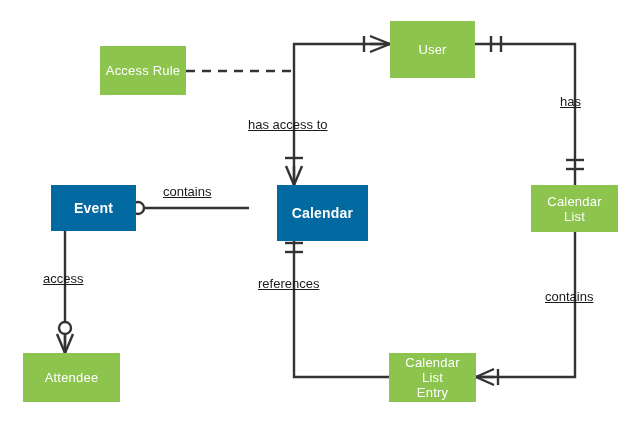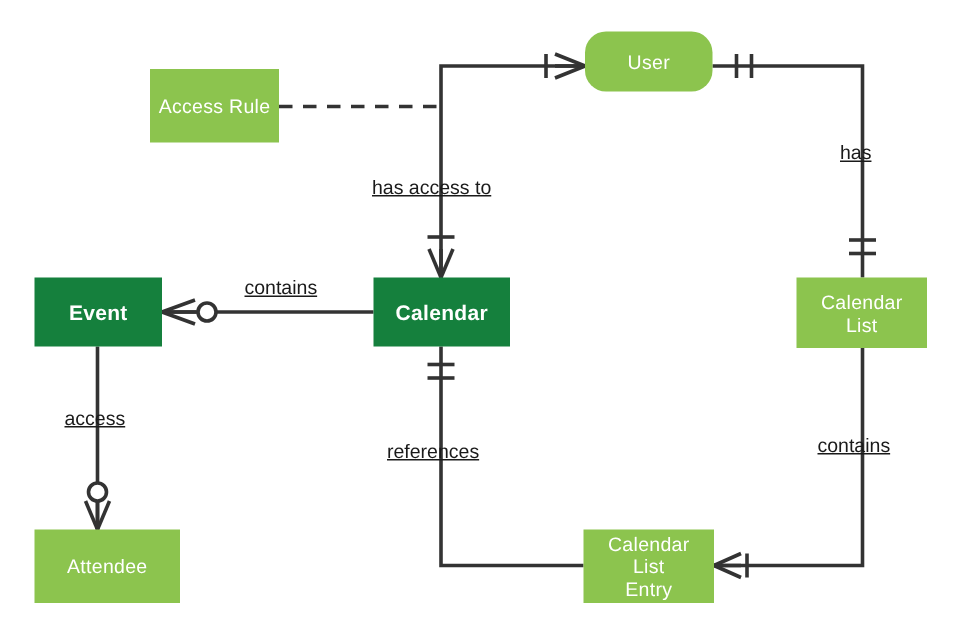--- a/index.html
+++ b/index.html
@@ -32,23 +32,24 @@
     justify-content: center;
     text-align: center;
     color: #ffffff;
     font-size: 13px;
     line-height: 15px;
     letter-spacing: 0.2px;
     z-index: 5;
   }
   .entity-box.green { background: #8CC44E; }
   .entity-box.orange {
-    background: #15803d;
+    background: #0369a1;
     font-weight: bold;
     font-size: 14px;
+    margin-left: 28px;
   }
   .entity-label {
     display: block;
     white-space: pre-line;
     padding: 0 4px;
   }
   .rel-label {
     position: absolute;
     color: #1a1a1a;
     font-size: 13px;
@@ -123,29 +124,29 @@
         <line x1="476" y1="377" x2="494" y2="385"></line>
         <line x1="476" y1="377" x2="494" y2="377"></line>
       </g>
     </g>
   </svg>
 
   <div class="entity-box green" style="left:100px; top:46px; width:86px; height:49px;">
     <span class="entity-label">Access Rule</span>
   </div>
 
-  <div class="entity-box green" style="left:390px; top:21px; width:85px; height:40px;border-radius:14px;">
+  <div class="entity-box green" style="left:390px; top:21px; width:85px; height:57px;">
     <span class="entity-label">User</span>
   </div>
 
   <div class="entity-box orange" style="left:23px; top:185px; width:85px; height:46px;">
     <span class="entity-label">Event</span>
   </div>
 
-  <div class="entity-box orange" style="left:249px; top:185px; width:91px; height:46px;">
+  <div class="entity-box orange" style="left:249px; top:185px; width:91px; height:56px;">
     <span class="entity-label">Calendar</span>
   </div>
 
   <div class="entity-box green" style="left:531px; top:185px; width:87px; height:47px;">
     <span class="entity-label">Calendar List</span>
   </div>
 
   <div class="entity-box green" style="left:23px; top:353px; width:97px; height:49px;">
     <span class="entity-label">Attendee</span>
   </div>
@@ -156,17 +157,17 @@
   </div>
 
   <div class="rel-label" style="left:248px; top:117px;">has access to</div>
 
   <div class="rel-label" style="left:560px; top:94px;">has</div>
 
   <div class="rel-label" style="left:163px; top:184px;">contains</div>
 
   <div class="rel-label" style="left:43px; top:271px;">access</div>
 
-  <div class="rel-label" style="left:258px; top:276px;margin-top:17px;">references</div>
+  <div class="rel-label" style="left:258px; top:276px;">references</div>
 
   <div class="rel-label" style="left:545px; top:289px;">contains</div>
 
 </div>
 
 </body></html>

